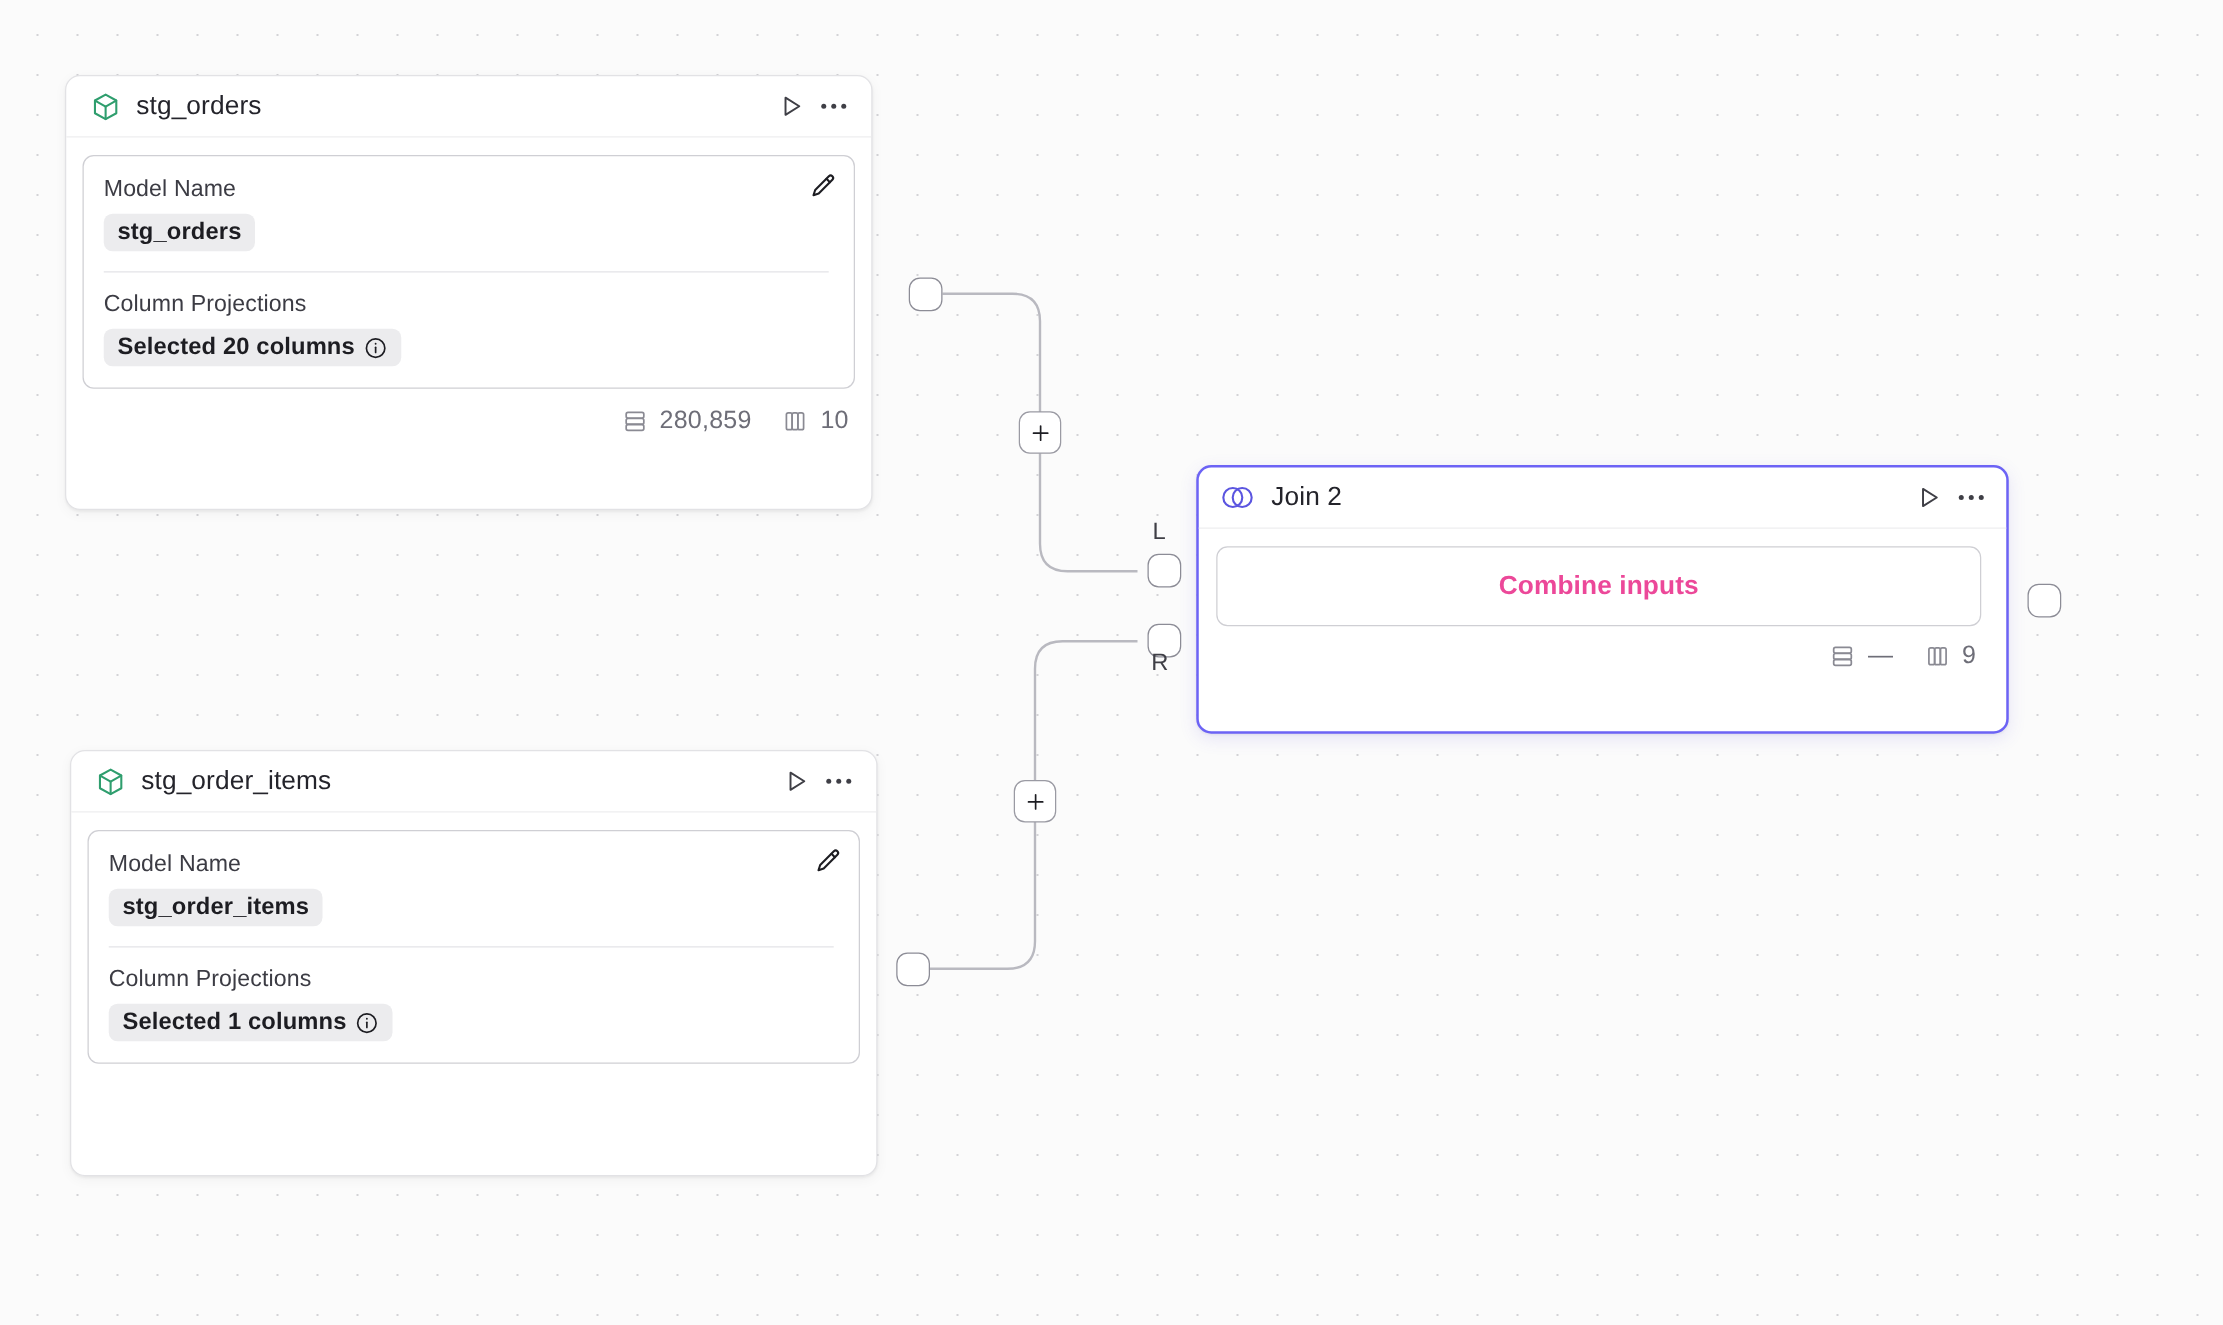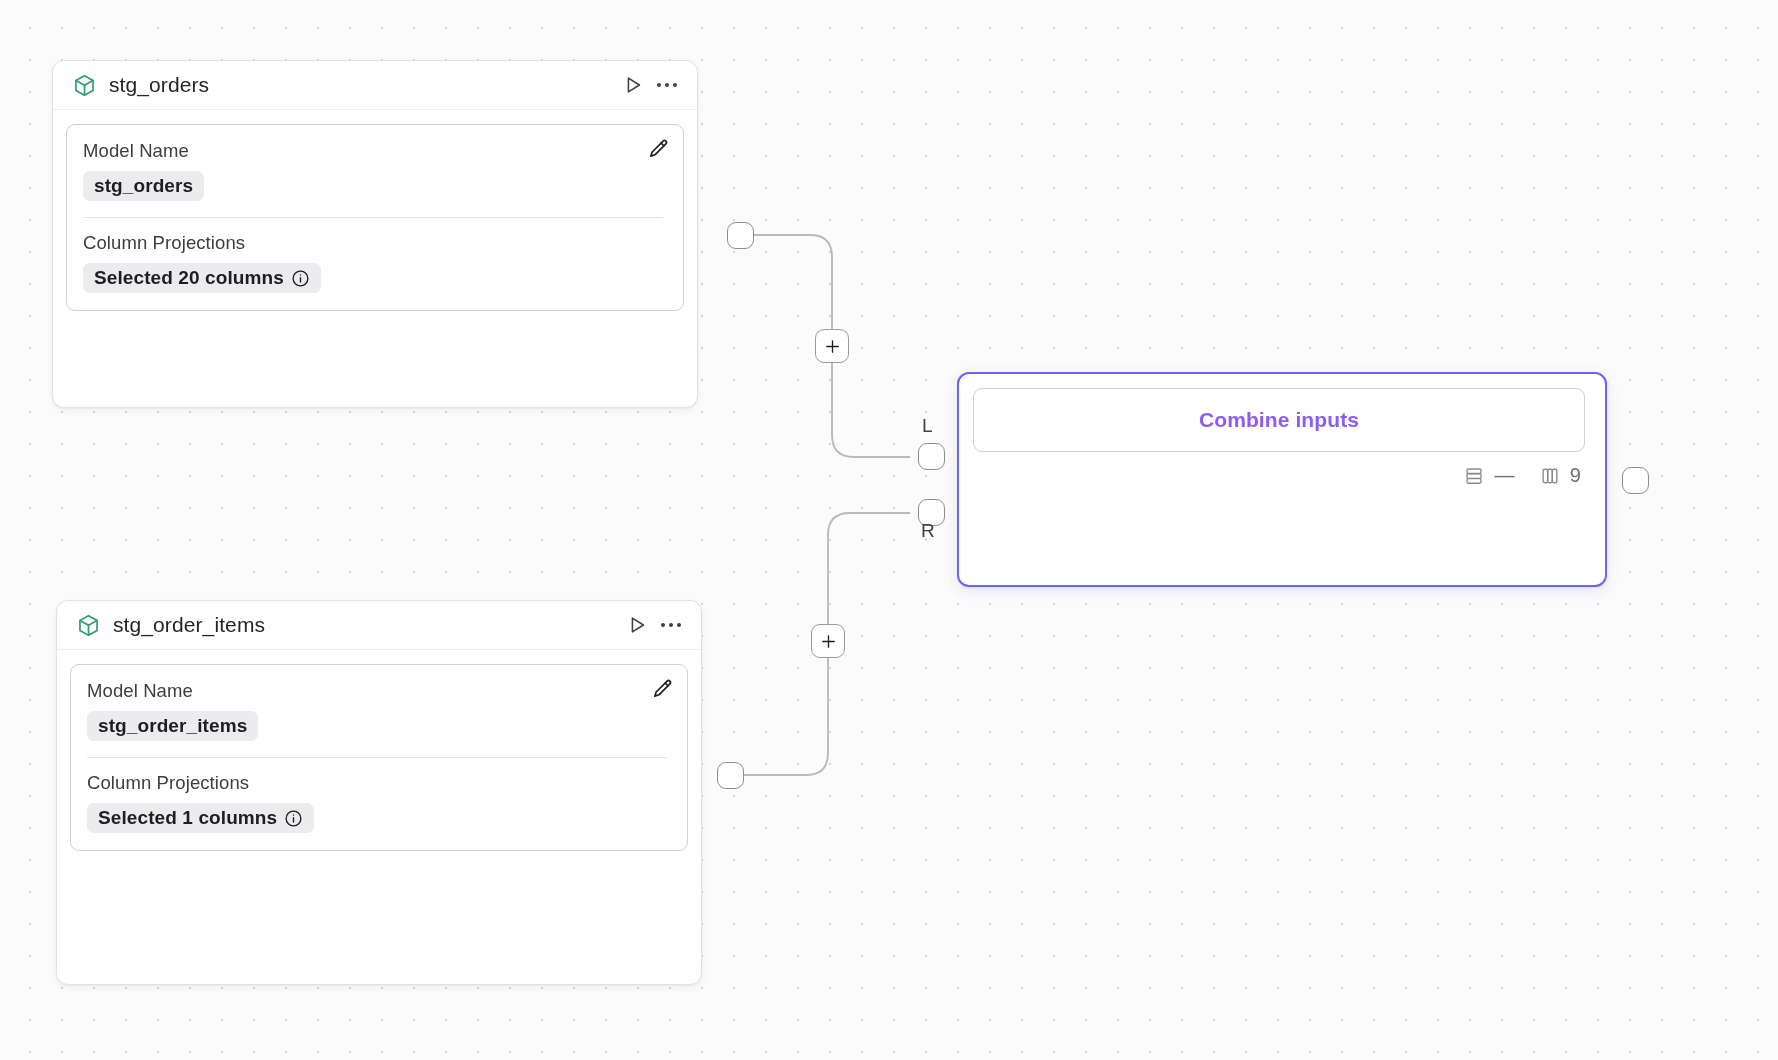--- a/index.html
+++ b/index.html
@@ -151,21 +151,21 @@
   .combine-btn {
     margin: 14px 20px 0 14px;
     height: 62px;
     border: 1px solid #cfcfd4;
     border-radius: 9px;
     display: flex;
     align-items: center;
     justify-content: center;
     font-size: 21px;
     font-weight: bold;
-    color: #8b5cf6;
+    color: #ec4899;
     cursor: pointer;
     background: #fff;
     letter-spacing: .1px;
   }
 
   
   .port {
     position: absolute;
     width: 27px;
     height: 27px;
@@ -258,25 +258,47 @@
             <svg width="19" height="19" viewBox="0 0 24 24" fill="none" stroke="#1d1d22" stroke-width="1.7" stroke-linecap="round">
               <circle cx="12" cy="12" r="9.3"></circle>
               <path d="M12 11.1 12 16.4"></path>
               <circle cx="12" cy="7.6" r="0.95" fill="#1d1d22" stroke="none"></circle>
             </svg>
           </span>
         </div>
       </div>
     </div>
 
+    <div class="node-stats">
+      <span class="stat">
+        <span style="display:inline-flex;">
+          <svg width="22" height="22" viewBox="0 0 24 24" fill="none" stroke="#8a8a93" stroke-width="1.5" stroke-linejoin="round">
+            <rect x="4.3" y="4.3" width="15.4" height="5" rx="1.6"></rect>
+            <rect x="4.3" y="9.6" width="15.4" height="5" rx="1.6"></rect>
+            <rect x="4.3" y="14.9" width="15.4" height="5" rx="1.6"></rect>
+          </svg>
+        </span>
+        <span class="stat-val">280,859</span>
+      </span>
+      <span class="stat">
+        <span style="display:inline-flex;">
+          <svg width="22" height="22" viewBox="0 0 24 24" fill="none" stroke="#8a8a93" stroke-width="1.5" stroke-linejoin="round">
+            <rect x="4.5" y="4.6" width="5" height="14.8" rx="1.6"></rect>
+            <rect x="9.5" y="4.6" width="5" height="14.8" rx="1.6"></rect>
+            <rect x="14.5" y="4.6" width="5" height="14.8" rx="1.6"></rect>
+          </svg>
+        </span>
+        <span class="stat-val">10</span>
+      </span>
+    </div>
   </div>
 
   <div class="port" style="left:727px; top:222px;"></div>
 
-  <div class="node" style="left:56px; top:600px; width:646px; height:385px;">
+  <div class="node" style="left:56px; top:600px; width:646px; height:341px;">
 
     <div class="node-header">
       <span class="icon-btn" style="width:26px;height:26px;">
         <svg width="25" height="25" viewBox="0 0 24 24" fill="none" stroke="#2f9e6e" stroke-width="1.6" stroke-linejoin="round" stroke-linecap="round">
           <path d="M12 2.6 20.2 7.1 20.2 16.9 12 21.4 3.8 16.9 3.8 7.1Z"></path>
           <path d="M3.9 7.2 12 11.8 20.1 7.2"></path>
           <path d="M12 11.8 12 21.3"></path>
         </svg>
       </span>
       <span class="node-title">stg_order_items</span>
@@ -323,20 +345,40 @@
         </div>
       </div>
     </div>
 
   </div>
 
   <div class="port" style="left:717px; top:762px;"></div>
 
   <div class="node selected" style="left:957px; top:372px; width:650px; height:215px;">
 
+    <div class="node-header" style="padding:0 14px 0 16px;">
+      <span class="icon-btn" style="width:30px;height:26px;">
+        <svg width="30" height="22" viewBox="0 0 32 22" fill="none" stroke="#5b55e0" stroke-width="1.8">
+          <circle cx="12" cy="11" r="8.1"></circle>
+          <circle cx="20" cy="11" r="8.1"></circle>
+        </svg>
+      </span>
+      <span class="node-title">Join 2</span>
+      <span class="header-spacer"></span>
+      <span class="icon-btn">
+        <svg width="22" height="22" viewBox="0 0 24 24" fill="none" stroke="#3f3f46" stroke-width="1.7" stroke-linejoin="round">
+          <path d="M7 4.5 19 12 7 19.5Z"></path>
+        </svg>
+      </span>
+      <span class="dots-icon icon-btn">
+        <i></i>
+          <i></i>
+          <i></i>
+      </span>
+    </div>
 
     <div class="combine-btn">
       <span>Combine inputs</span>
     </div>
 
     <div class="node-stats" style="padding:12px 24px 0 0;">
       <span class="stat">
         <span style="display:inline-flex;">
           <svg width="22" height="22" viewBox="0 0 24 24" fill="none" stroke="#8a8a93" stroke-width="1.5" stroke-linejoin="round">
             <rect x="4.3" y="4.3" width="15.4" height="5" rx="1.6"></rect>

